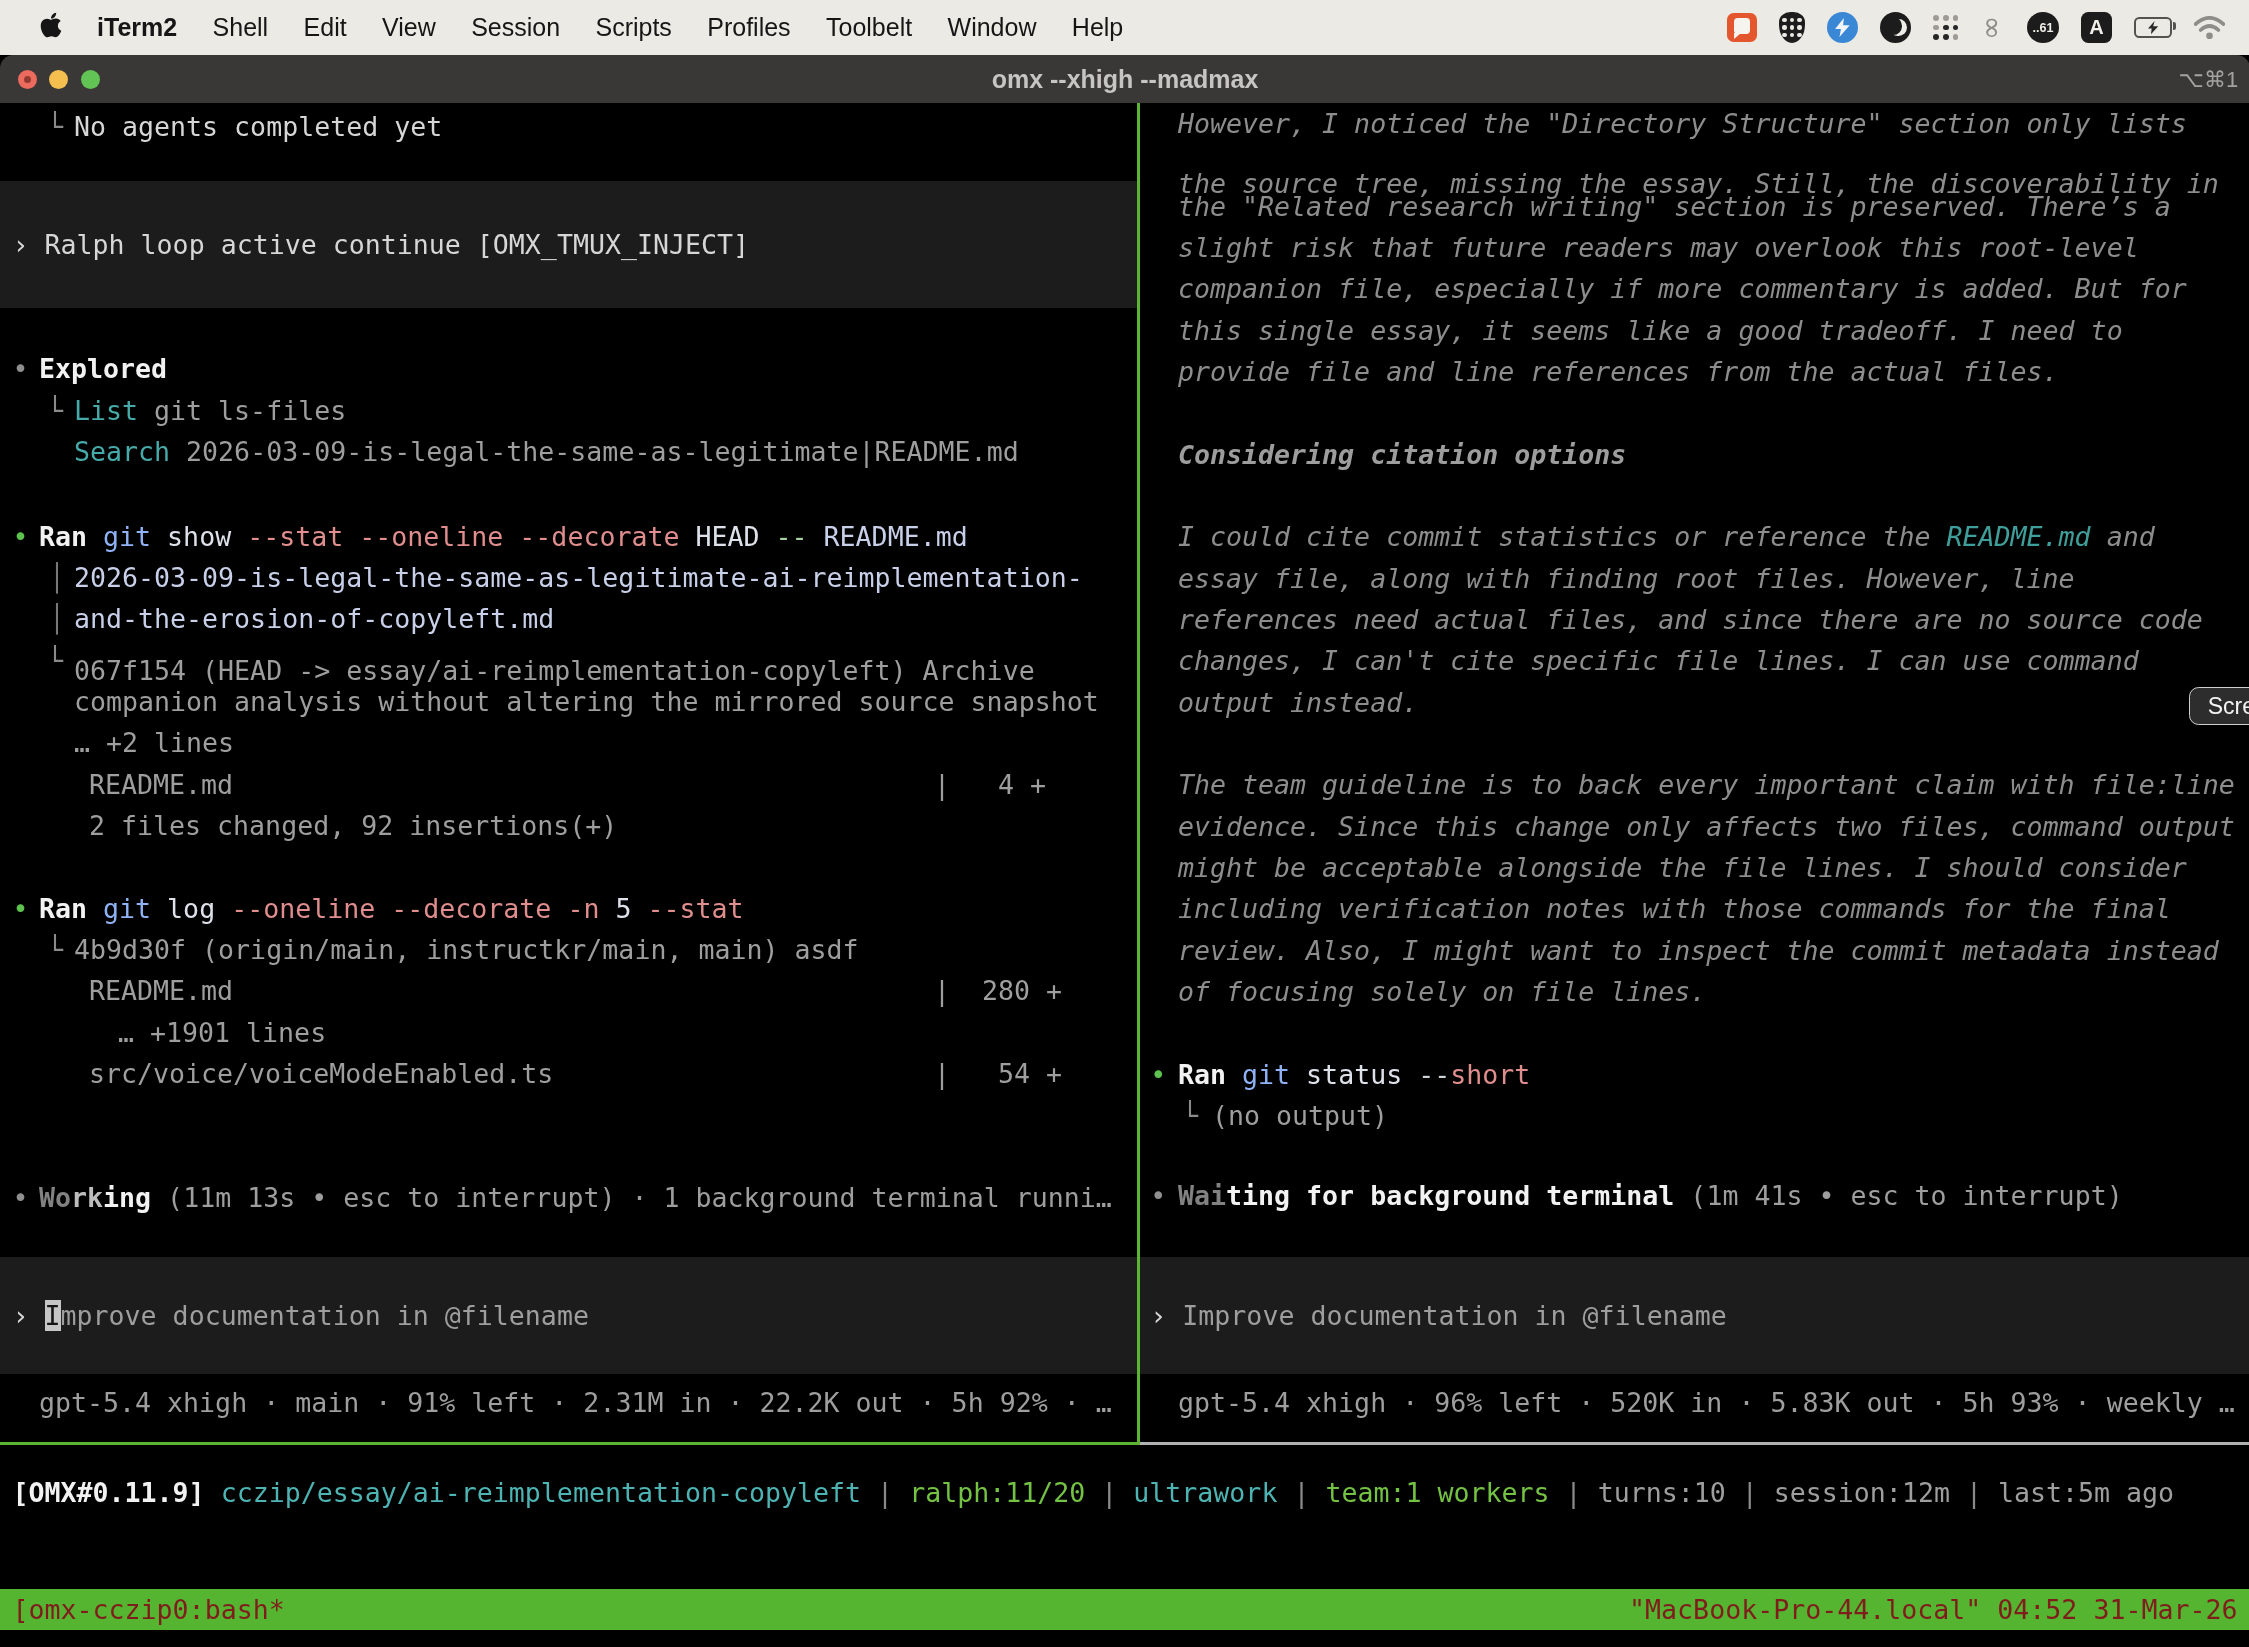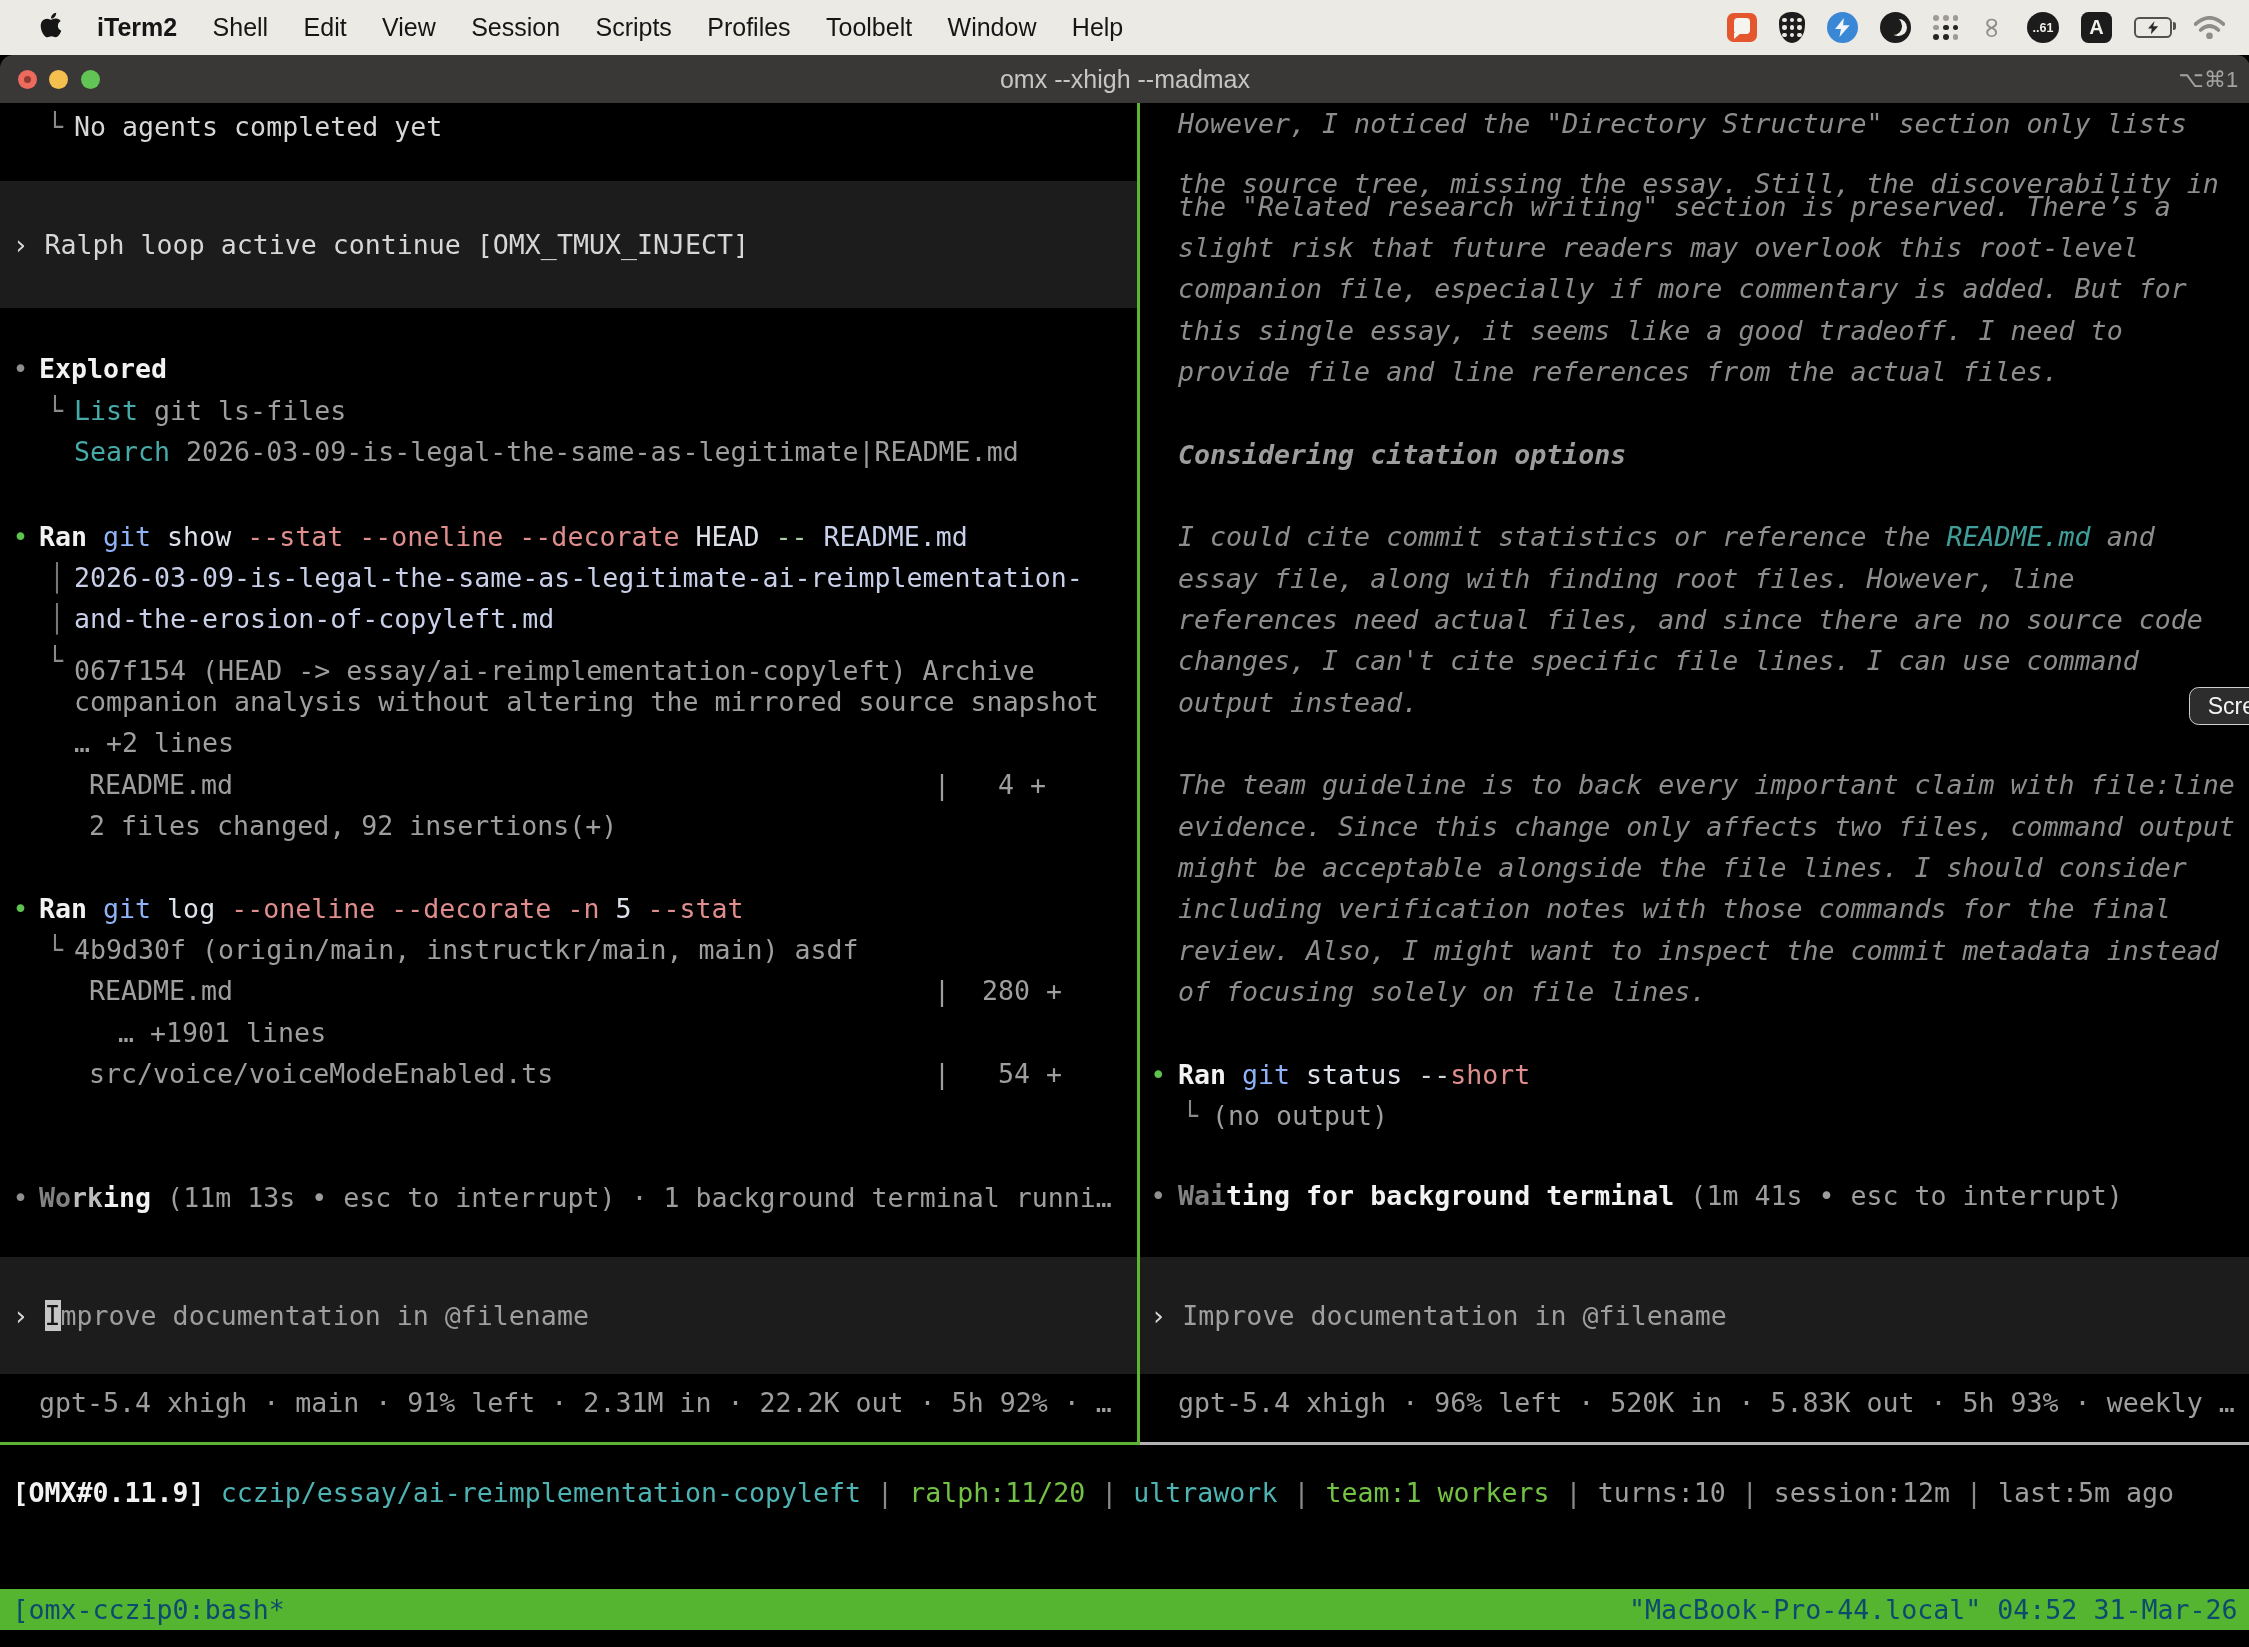--- a/index.html
+++ b/index.html
@@ -37,36 +37,36 @@
   
   .titlebar{position:absolute;left:0;top:55px;width:2250px;height:49px;background:#393837;
     border-radius:13.3px 13.3px 0 0;font-family:"Liberation Sans",sans-serif;}
   .lights{position:absolute;left:17.7px;top:14.8px;display:flex;gap:12.5px;}
   .light{width:19px;height:19px;border-radius:50%;}
   .l-red{background:#ec6a5e;position:relative;}
   .l-red .dot{position:absolute;left:5.9px;top:5.9px;width:7.4px;height:7.4px;border-radius:50%;background:#93392f;}
   .l-yellow{background:#f4bf4f;}
   .l-green{background:#61c454;}
   .win-title{position:absolute;left:0;right:0;top:0;height:49px;line-height:49px;text-align:center;
-    color:#c7c5c3;font-size:25px;font-weight:normal;}
+    color:#c7c5c3;font-size:25px;font-weight:bold;}
   .win-shortcut{position:absolute;right:11.8px;top:0;height:49px;line-height:49px;color:#a3a3a3;font-size:22px;}
   
   .term{font-family:"DejaVu Sans Mono",monospace;font-size:26.6px;}
   .pane{position:absolute;top:103px;height:1338px;background:#000;}
   #left-pane{left:0;width:1137px;}
   #right-pane{left:1140px;width:1110px;}
   .t-line{position:absolute;height:41px;line-height:41px;white-space:pre;}
   .input-box{position:absolute;left:0;right:0;background:#1c1c1c;}
   .vdiv{position:absolute;left:1137px;top:103px;width:3px;height:1339px;background:#5cb334;}
   .hdiv-g{position:absolute;left:0;top:1442px;width:1140px;height:3px;background:#5cb334;}
   .hdiv-w{position:absolute;left:1140px;top:1442px;width:1110px;height:3px;background:#b2b2b2;}
   .omx-row{position:absolute;left:12.5px;top:1472px;height:41px;line-height:41px;white-space:pre;}
   .tmux-bar{position:absolute;left:0;top:1589px;width:2250px;height:41px;background:#55b430;
     display:flex;justify-content:space-between;align-items:center;padding:0 12.5px;box-sizing:border-box;
-    color:#0c4a6e;white-space:pre;}
+    color:#7f1d1d;white-space:pre;}
   .overlay-btn{position:absolute;left:2189px;top:687px;width:96px;height:38px;background:#2d2d2d;
     border:1.5px solid #cfcfcf;border-radius:9.6px;color:#f4f4f4;font-family:"Liberation Sans",sans-serif;
     font-size:23px;display:flex;align-items:center;padding-left:17.7px;box-sizing:border-box;}
   
   .c-bright{color:#d6d6d6}
   .c-gray{color:#9e9e9e}
   .c-think{color:#8d8d8d;font-style:italic}
   .c-thinkb{color:#9d9d9d;font-style:italic;font-weight:bold}
   .c-wb{color:#f2f2f2;font-weight:bold}
   .c-sub{color:#dde1ea}

